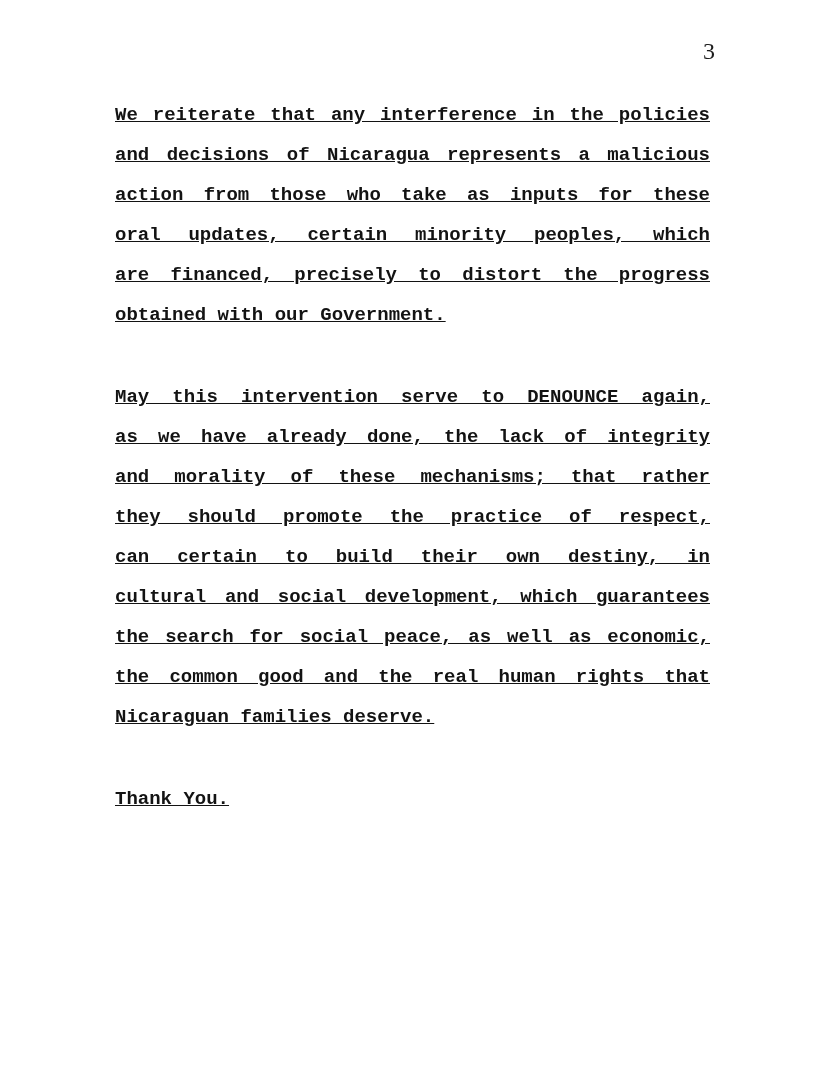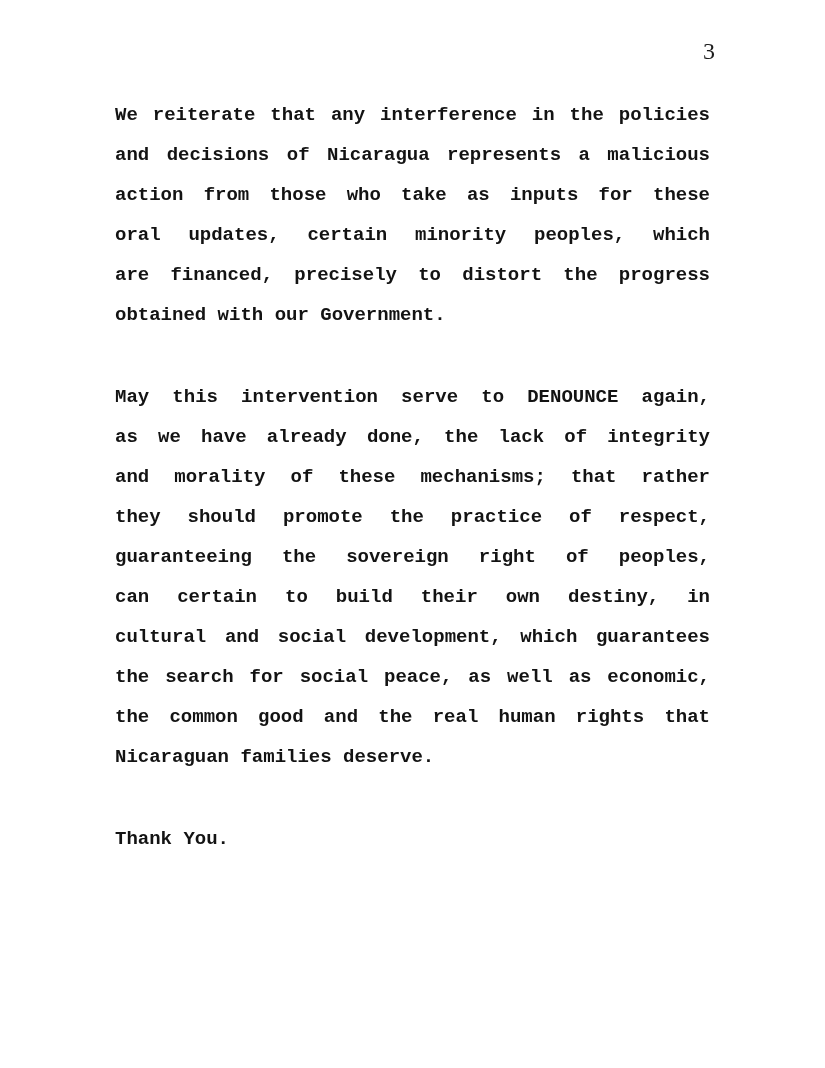--- a/index.html
+++ b/index.html
@@ -25,20 +25,21 @@
   }
   .text-block {
     position: absolute;
     left: 115px;
     top: 95px;
     width: 595px;
     font-family: "Liberation Mono", monospace;
     font-weight: bold;
     font-size: 19px;
     color: #131313;
+    text-decoration: underline;
   }
   .paragraph {
     margin: 0;
   }
   .paragraph + .paragraph {
     margin-top: 42px;
   }
   .line {
     height: 40px;
     line-height: 40px;
@@ -68,21 +69,20 @@
       <div class="line">oral updates, certain minority peoples, which</div>
       <div class="line">are financed, precisely to distort the progress</div>
       <div class="line last">obtained with our Government.</div>
     </div>
 
     <div class="paragraph">
       <div class="line">May this intervention serve to DENOUNCE again,</div>
       <div class="line">as we have already done, the lack of integrity</div>
       <div class="line">and morality of these mechanisms; that rather</div>
       <div class="line">they should promote the practice of respect,</div>
-      <div class="line">guaranteeing the sovereign right of peoples,</div>
       <div class="line">can certain to build their own destiny, in</div>
       <div class="line">cultural and social development, which guarantees</div>
       <div class="line">the search for social peace, as well as economic,</div>
       <div class="line">the common good and the real human rights that</div>
       <div class="line last">Nicaraguan families deserve.</div>
     </div>
 
     <div class="paragraph">
       <div class="line last">Thank You.</div>
     </div>

